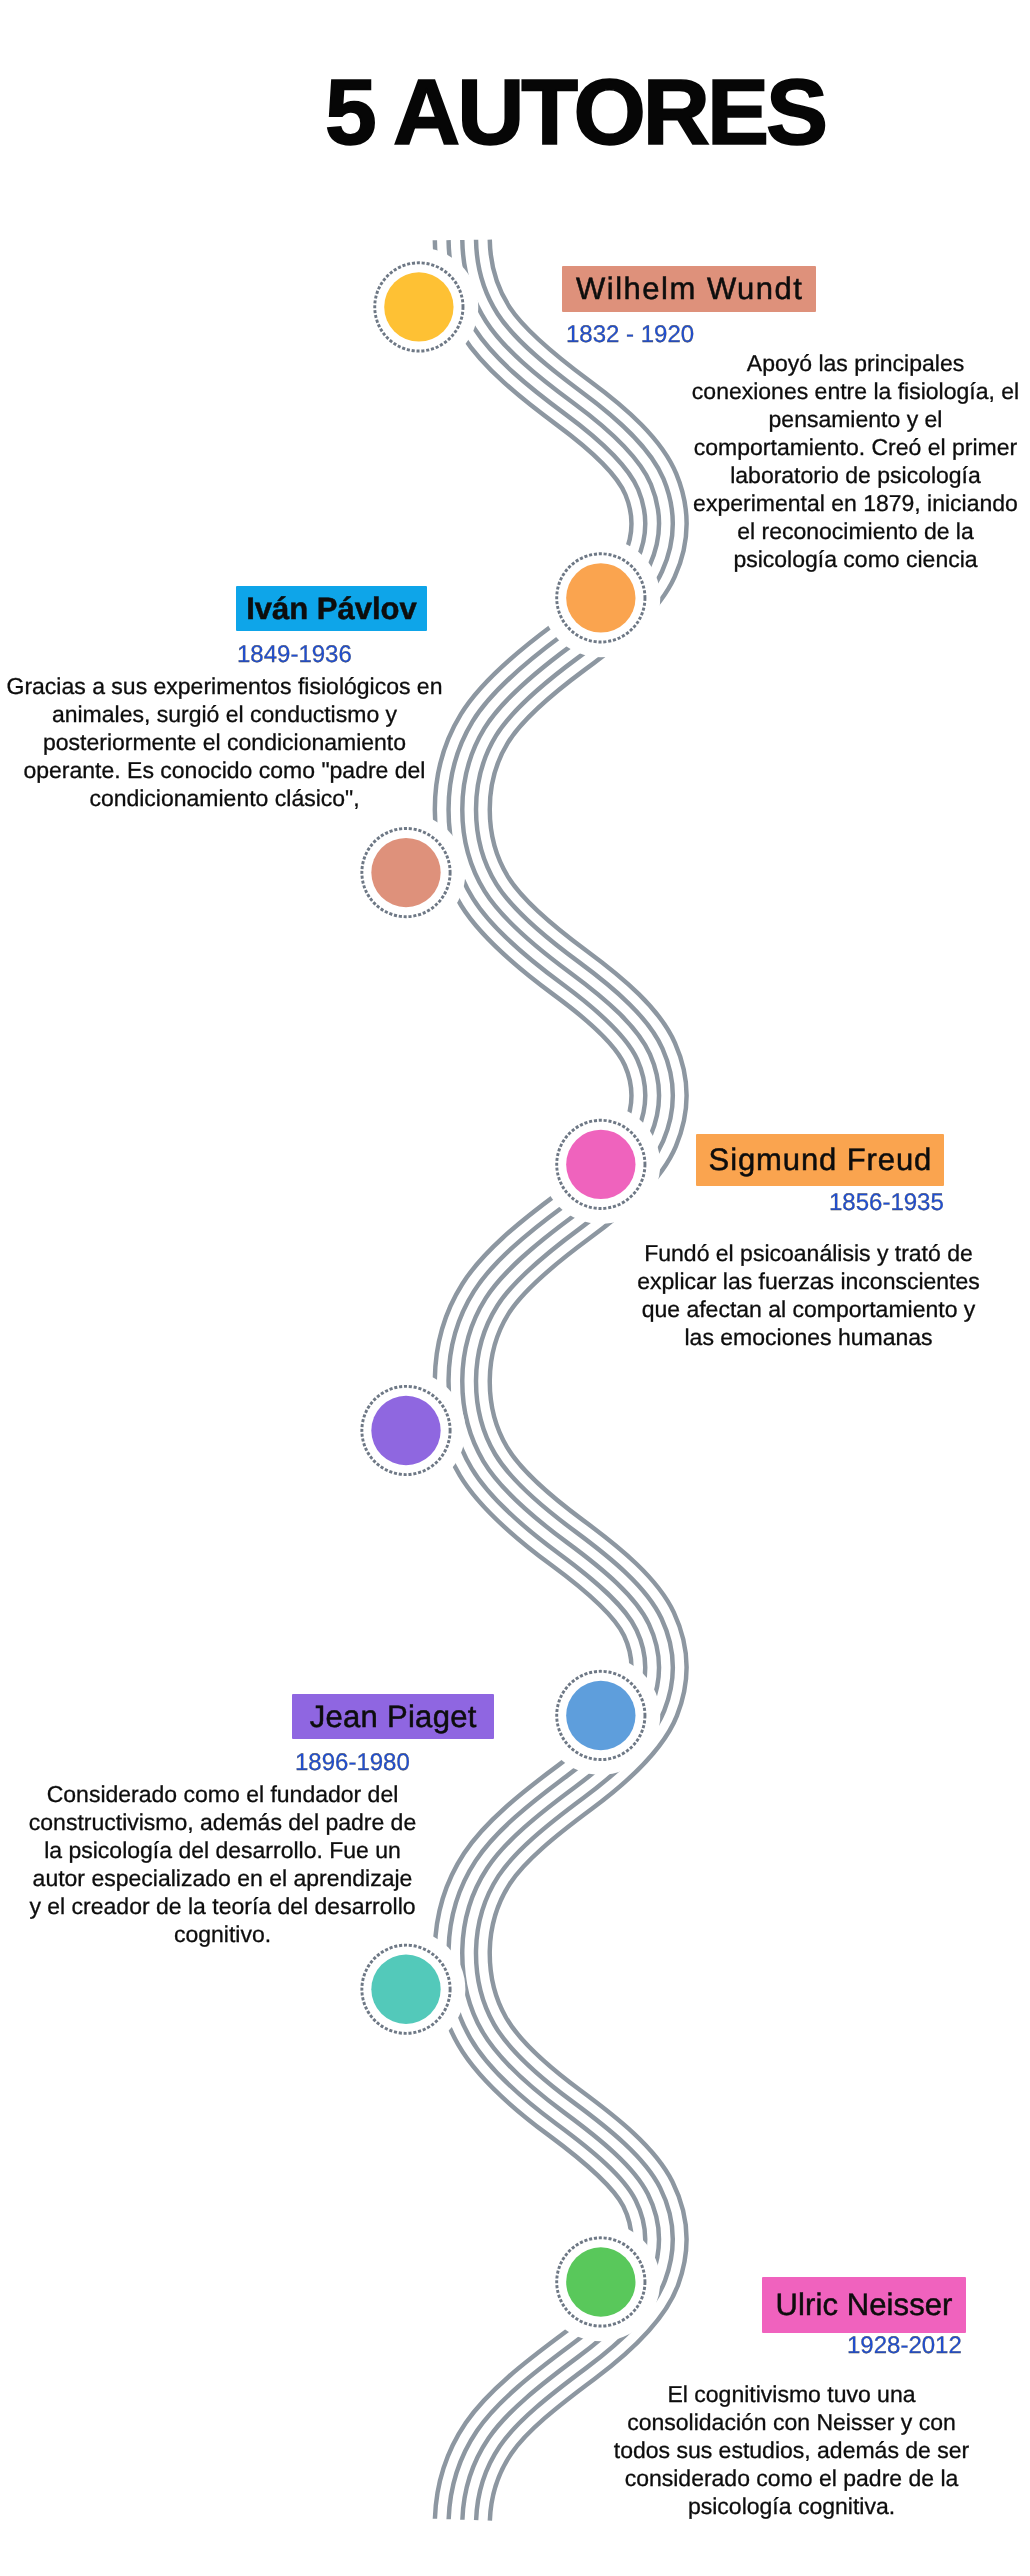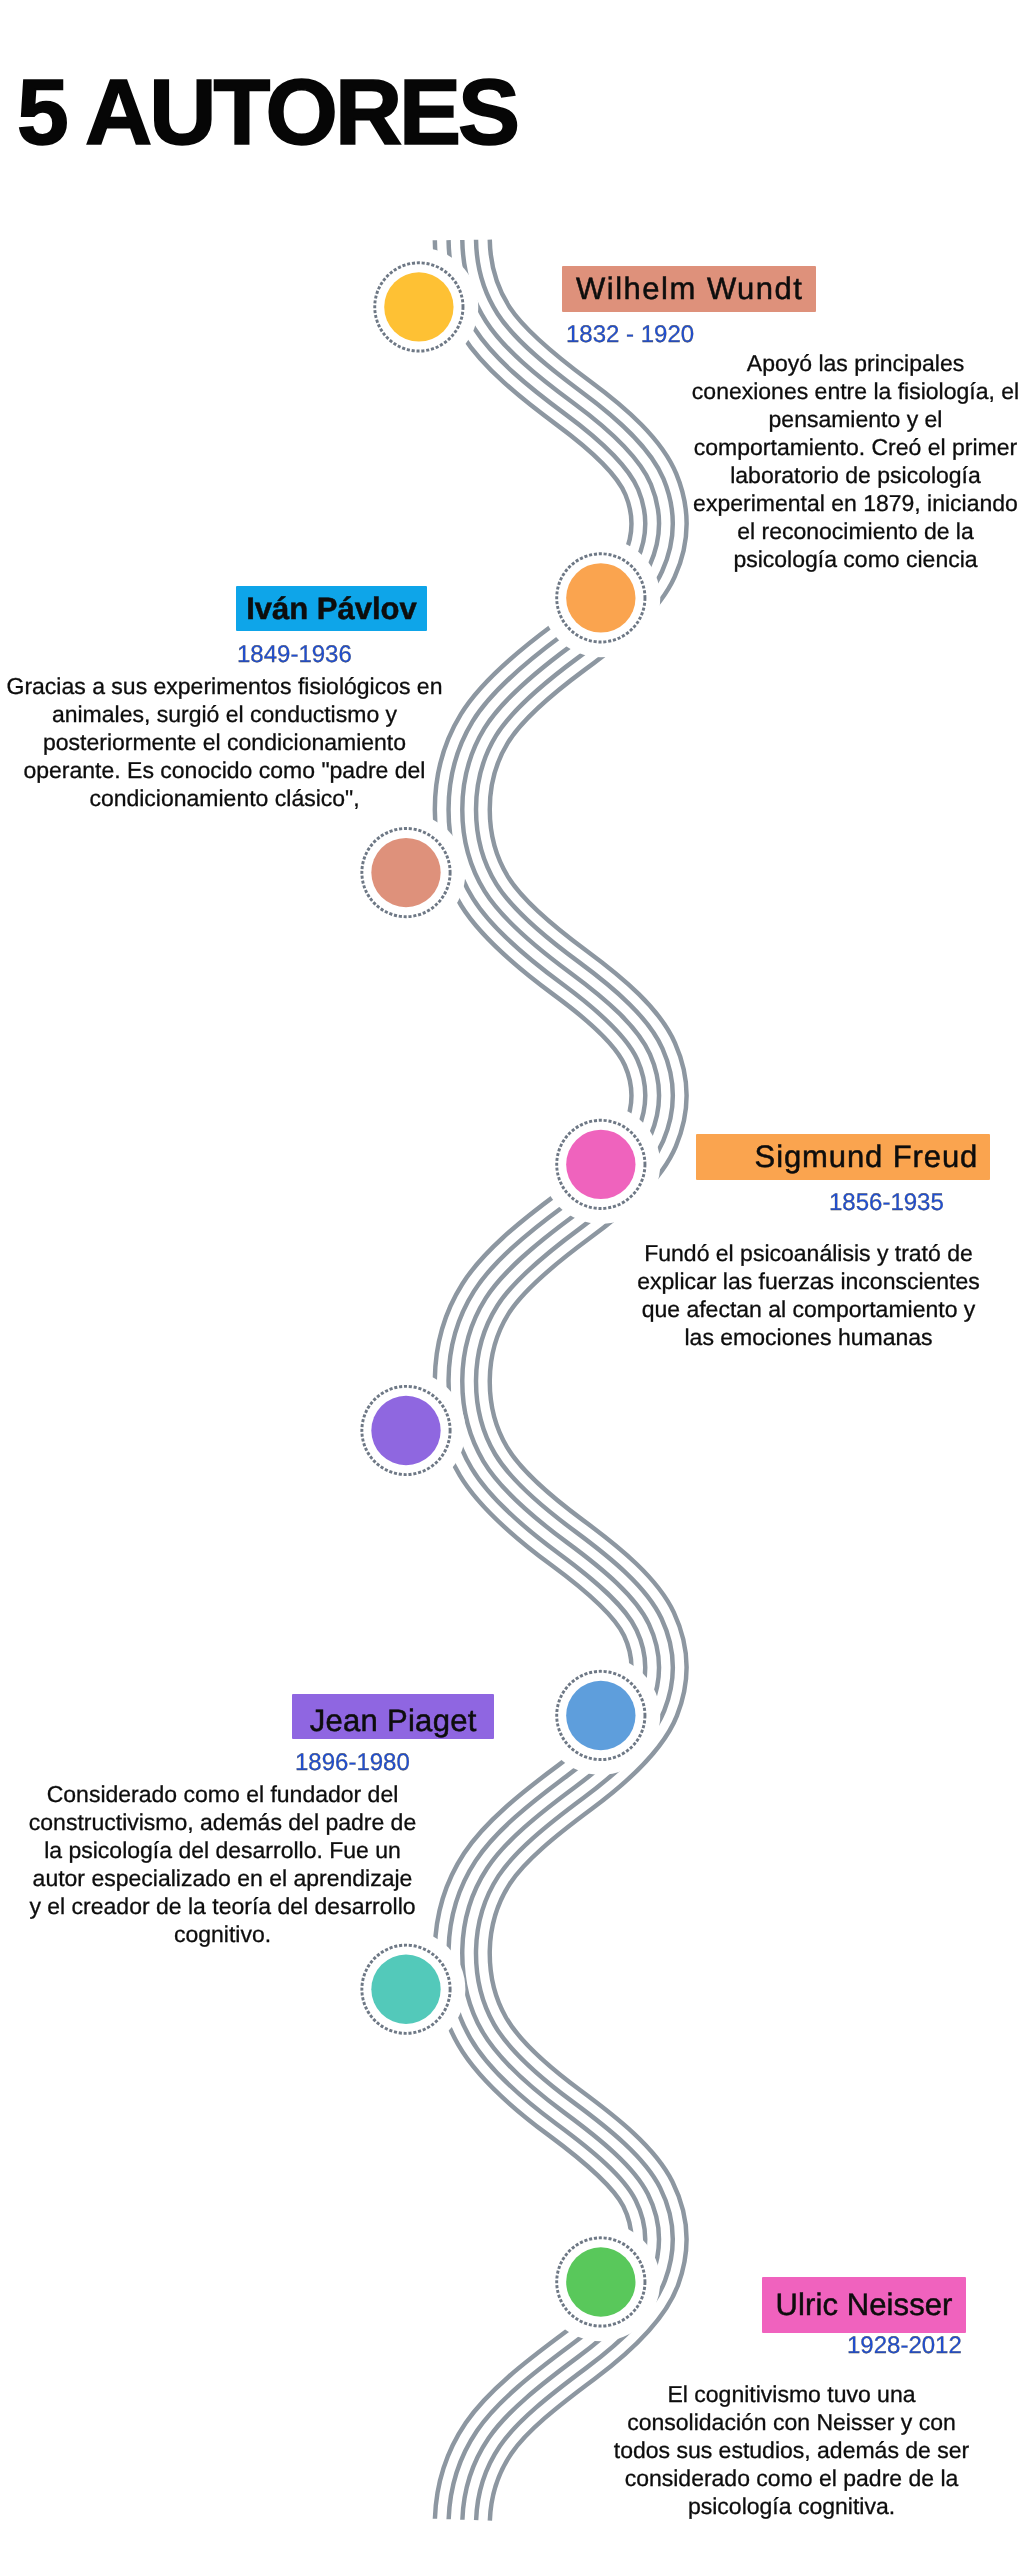--- a/index.html
+++ b/index.html
@@ -1,45 +1,45 @@
 <!DOCTYPE html>
 <html style="font-size:13.7px"><head>
 <meta charset="utf-8">
 <style>
   html,body{margin:0;padding:0;}
   body{width:1030px;height:2576px;background:#ffffff;overflow:hidden;position:relative;
        font-family:"Liberation Sans",sans-serif;-webkit-font-smoothing:antialiased;
        text-rendering:geometricPrecision;}
   #stage{position:absolute;left:0;top:0;width:1030px;height:2576px;}
   #wave{position:absolute;left:0;top:0;width:1030px;height:2576px;}
-  .title{margin:0;position:absolute;left:0;top:66px;width:825px;text-align:left;line-height:1;
+  .title{margin:0;position:absolute;left:0;top:66px;width:825px;text-align:right;line-height:1;
          font-weight:700;font-size:93px;letter-spacing:-3px;text-indent:-3px;
-         color:#060606;padding-left:20px;-webkit-text-stroke:1.7px #060606;}
+         color:#060606;-webkit-text-stroke:1.7px #060606;}
   .pill{position:absolute;display:flex;align-items:center;justify-content:center;
         border-radius:1px;color:#0d0d0d;-webkit-text-stroke:0.5px #0d0d0d;
         font-size:31px;font-weight:400;white-space:nowrap;}
   .years{position:absolute;color:#1d4ed8;-webkit-text-stroke:0.3px #4a4a4a;
          font-size:24px;white-space:nowrap;}
   .desc{position:absolute;width:687px;color:#0d0d0d;-webkit-text-stroke:0.3px #0d0d0d;
         font-size:23px;line-height:28px;text-align:center;white-space:nowrap;}
 
   
   #pill-wundt  {left:562px;top:266px;width:254px;height:46px;font-size:31px;letter-spacing:1.5px;text-indent:1.5px;}
   #years-wundt {left:566px;top:321px;}
   #desc-wundt  {left:512px;top:349px;}
 
   #pill-pavlov {left:236px;top:586px;width:191px;height:45px;font-size:31px;font-weight:700;}
   #years-pavlov{left:237px;top:641px;}
   #desc-pavlov {left:-119px;top:672px;}
 
-  #pill-freud  {left:696px;top:1134px;width:248px;height:46px;letter-spacing:0.9px;text-indent:0.9px;padding-left:46px;}
+  #pill-freud  {left:696px;top:1134px;width:248px;height:52px;letter-spacing:0.9px;text-indent:0.9px;}
   #years-freud {left:829px;top:1189px;}
   #desc-freud  {left:465px;top:1239px;}
 
-  #pill-piaget {left:292px;top:1694px;width:202px;height:45px;letter-spacing:0.3px;text-indent:0.3px;align-items:flex-end;}
+  #pill-piaget {left:292px;top:1694px;width:202px;height:45px;letter-spacing:0.3px;text-indent:0.3px;}
   #years-piaget{left:295px;top:1749px;}
   #desc-piaget {left:-121px;top:1780px;}
 
   #pill-neisser {left:762px;top:2277px;width:204px;height:56px;letter-spacing:0.1px;text-indent:0.1px;}
   #years-neisser{left:847px;top:2332px;}
   #desc-neisser {left:448px;top:2380px;}
 </style>
 </head>
 <body>
 

